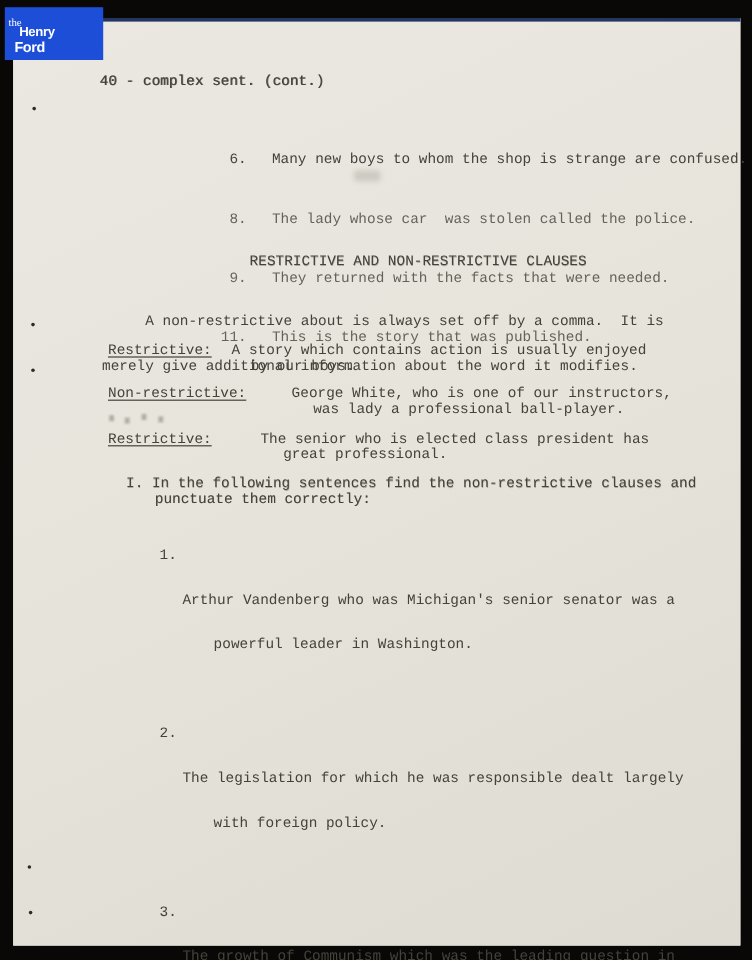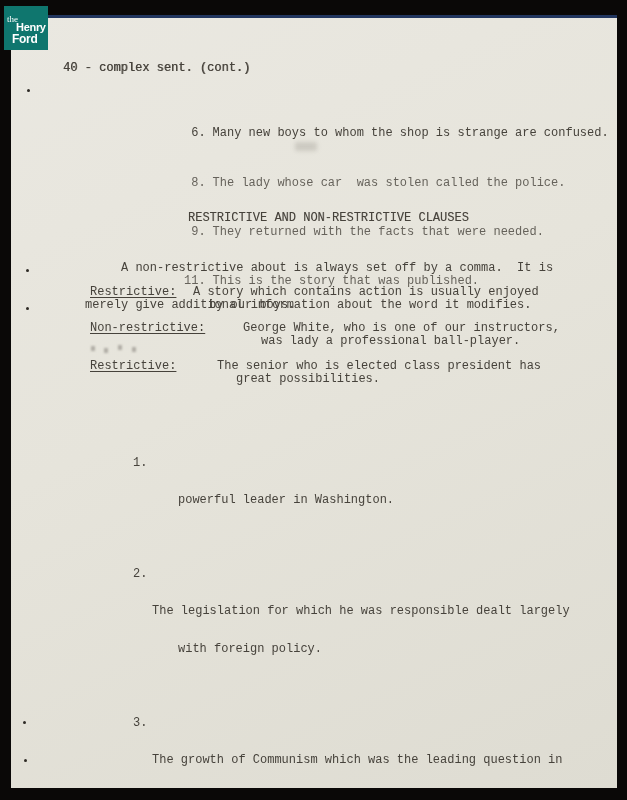--- a/index.html
+++ b/index.html
@@ -14,29 +14,29 @@
   .page {
     position:absolute; left:11px; top:15px; width:606px; height:773px;
     background:linear-gradient(155deg,#eae8e1 0%,#e6e4db 45%,#deDCd2 100%);
     background-color:#e6e4db;
     color:#46423b;
     font-size:12px; line-height:12.4px;
   }
   .page div, .page span { white-space:pre; }
   .edge-line { position:absolute; left:0; top:0; width:100%; height:3px; background:#22365f; }
 
-  .t { position:absolute; text-shadow:0.3px 0.3px 0.4px rgba(70,66,59,0.35); }
+  .t { position:absolute; text-shadow:0.3px 0.3px 0.4px rgba(70,66,59,0.35);margin-left:20px; }
 
   .doc-header { left:52px; top:47px; text-shadow:0.6px 0 0 rgba(70,66,59,0.7); }
 
   
   .warmup { position:absolute; left:115px; top:75px; }
   .w-row { height:12.4px; margin-bottom:12.1px; }
   .w-num { display:inline-block; width:22px; text-align:right; }
-  .w-txt { margin-left:7px; }
+  .w-txt { margin-left:21px; }
 
   .section-title { left:177px; top:197px; }
 
   .intro { position:absolute; left:74px; top:222px; }
 
   
   .ex { position:absolute; left:79px; height:26px; }
   .ex .lbl { position:absolute; left:0; top:0; text-decoration:underline; text-underline-offset:2px; }
   .ex .t1 { position:absolute; top:0; }
   .ex .t2 { position:absolute; top:12.5px; }
@@ -55,21 +55,21 @@
   .x-l2 { margin-left:45px; }
 
   .faded { opacity:0.8; }
 
   
   .speck { position:absolute; width:3px; height:3px; border-radius:50%; background:#2e2a25; }
   .smudge { position:absolute; background:rgba(110,105,95,0.22); filter:blur(2px); border-radius:2px; }
   .ghost-dot { position:absolute; width:4px; height:5px; background:rgba(90,85,76,0.38); filter:blur(1px); }
 
   
-  .logo { position:absolute; left:4px; top:6px; width:44px; height:44px; background:#0f766e; z-index:5; }
+  .logo { position:absolute; left:4px; top:6px; width:68px; height:44px; background:#1d4ed8; z-index:5;padding-left:14px; }
   .logo-the  { position:absolute; left:3px;  top:9px;  color:#fff; font:400 9px/9px "Liberation Serif",serif; }
   .logo-henry{ position:absolute; left:12px; top:16px; color:#fff; font:700 11px/11px "Liberation Sans",sans-serif; letter-spacing:-0.3px; }
   .logo-ford { position:absolute; left:8px;  top:27px; color:#fff; font:700 12px/12px "Liberation Sans",sans-serif; letter-spacing:-0.3px; }
 </style>
 </head>
 <body>
 
 <div class="mat">
 
   <div class="page">
@@ -107,27 +107,30 @@
 
     <div class="ex ex2">
       <span class="lbl">Non-restrictive:</span>
       <span class="t1">George White, who is one of our instructors,</span>
       <span class="t2">was lady a professional ball-player.</span>
     </div>
 
     <div class="ex ex3">
       <span class="lbl">Restrictive:</span>
       <span class="t1">The senior who is elected class president has</span>
-      <span class="t2">great possibilities.</span>
+      <span class="t2">great professional.</span>
     </div>
 
+    <div class="t instr1">I. In the following sentences find the non-restrictive clauses and</div>
+    <div class="t instr2">punctuate them correctly:</div>
 
     <div class="exercise">
       <div class="x-item">
         <span class="x-num">1.</span>
+        <div class="x-l1">Arthur Vandenberg who was Michigan's senior senator was a</div>
         <div class="x-l2">powerful leader in Washington.</div>
       </div>
       <div class="x-item">
         <span class="x-num">2.</span>
         <div class="x-l1">The legislation for which he was responsible dealt largely</div>
         <div class="x-l2">with foreign policy.</div>
       </div>
       <div class="x-item">
         <span class="x-num">3.</span>
         <div class="x-l1">The growth of Communism which was the leading question in</div>

